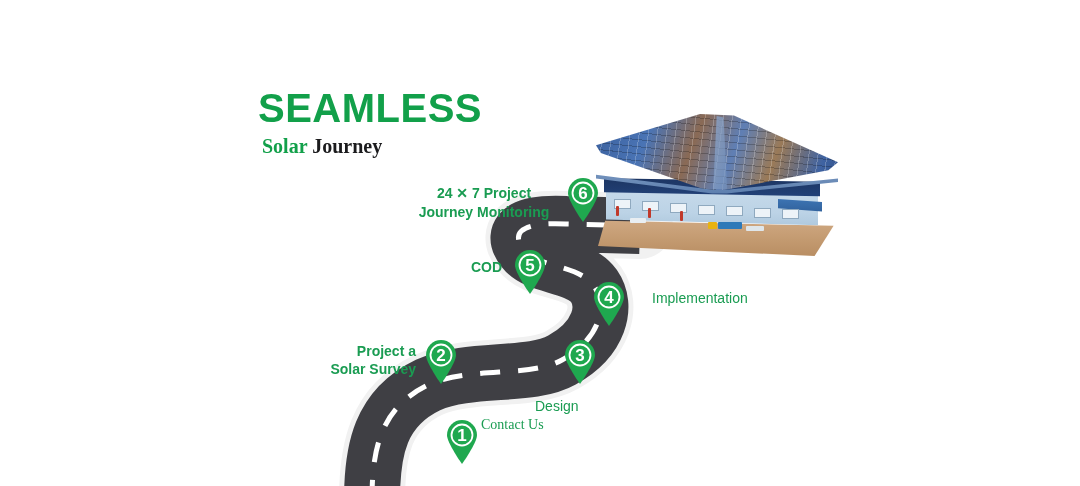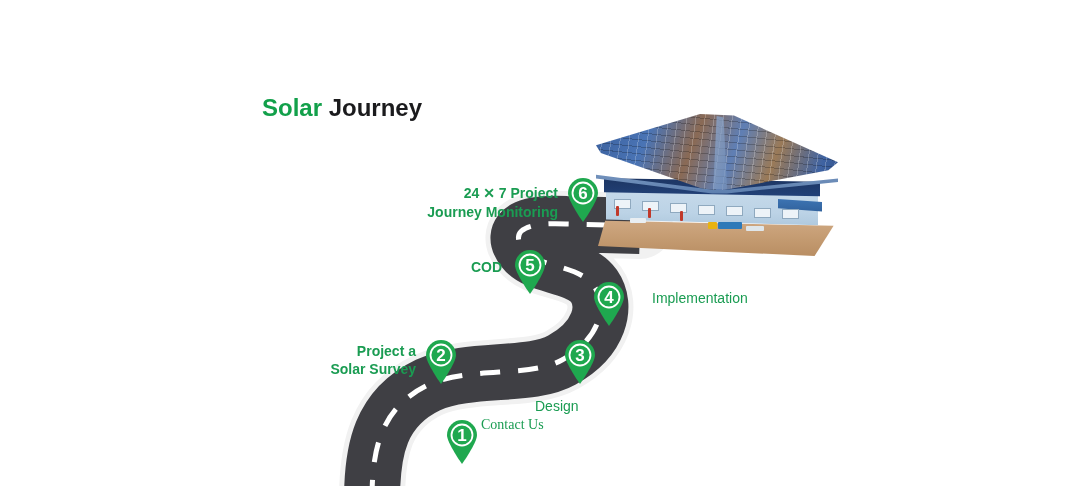--- a/index.html
+++ b/index.html
@@ -29,24 +29,25 @@
     font-size: 40px;
     font-weight: bold;
     letter-spacing: 0.5px;
     line-height: 1.0;
     color: #12a04a;
     margin: 0;
     white-space: nowrap;
   }
   #title-sub {
     margin: 8px 0 0 4px;
-    font-size: 24px;
+    font-size: 20px;
     font-weight: bold;
     line-height: 1.0;
     white-space: nowrap;
+    font-family: Liberation Serif, serif;
   }
   #title-sub .sub-green { color: #12a04a; }
   #title-sub .sub-dark  { color: #1b1b1d; }
 
   
   #road-svg {
     position: absolute;
     left: 0;
     top: 0;
     width: 1080px;
@@ -196,20 +197,21 @@
   .step-label.bold { font-weight: bold; }
   .step-label.right { text-align: right; }
   .step-label.center { text-align: left; }
 </style>
 </head>
 <body>
 
 <div id="stage">
 
   <div id="title-block">
+    <div id="title-main">SEAMLESS</div>
     <div id="title-sub"><span class="sub-green">Solar</span><span class="sub-dark"> Journey</span></div>
   </div>
 
   <svg id="road-svg" viewBox="0 0 1080 486" xmlns="http://www.w3.org/2000/svg">
     <defs>
       <path id="roadpath" d="M 372 500
                C 372 450, 380 408, 428 385
                C 470 366, 530 378, 562 360
                C 600 339, 608 306, 594 286
                C 578 264, 538 268, 524 250
@@ -299,15 +301,15 @@
   </div>
   <div class="step-label bold right" style="left:430px; top:259px; width:72px;">COD</div>
 
   <div class="marker" style="left:566px; top:177px;">
     <svg class="pin" viewBox="0 0 34 46">
       <path d="M17 45 C17 45 32 24 32 16 A15 15 0 1 0 2 16 C2 24 17 45 17 45 Z" fill="#1fa84f"></path>
       <circle cx="17" cy="16" r="10.5" fill="none" stroke="#ffffff" stroke-width="1.8"></circle>
     </svg>
     <div class="num">6</div>
   </div>
-  <div class="step-label bold right" style="left:410px; top:184px; width:148px; line-height:1.35;"><span>24 ✕ 7 Project</span><br><span>Journey Monitoring</span></div>
+  <div class="step-label bold right" style="left:410px; top:184px; width:148px; line-height:1.35;text-align:center;"><span>24 ✕ 7 Project</span><br><span>Journey Monitoring</span></div>
 
 </div>
 
 </body></html>

